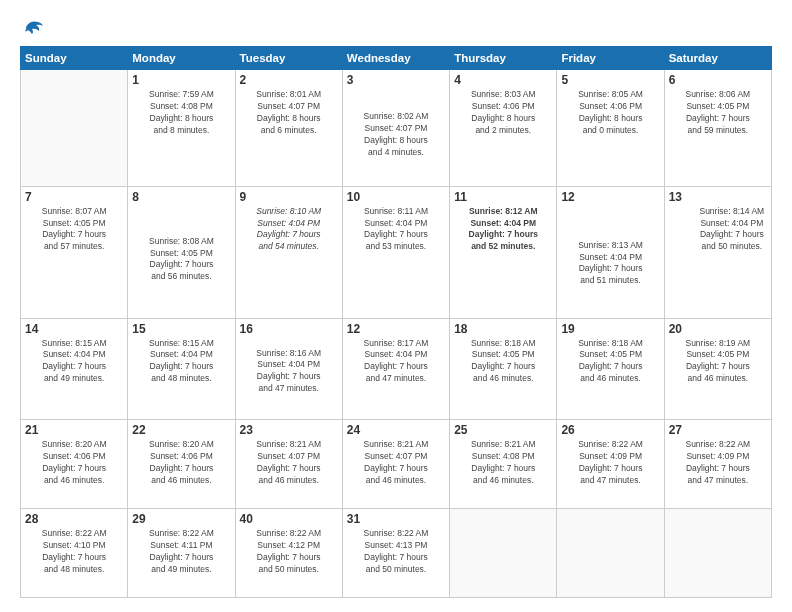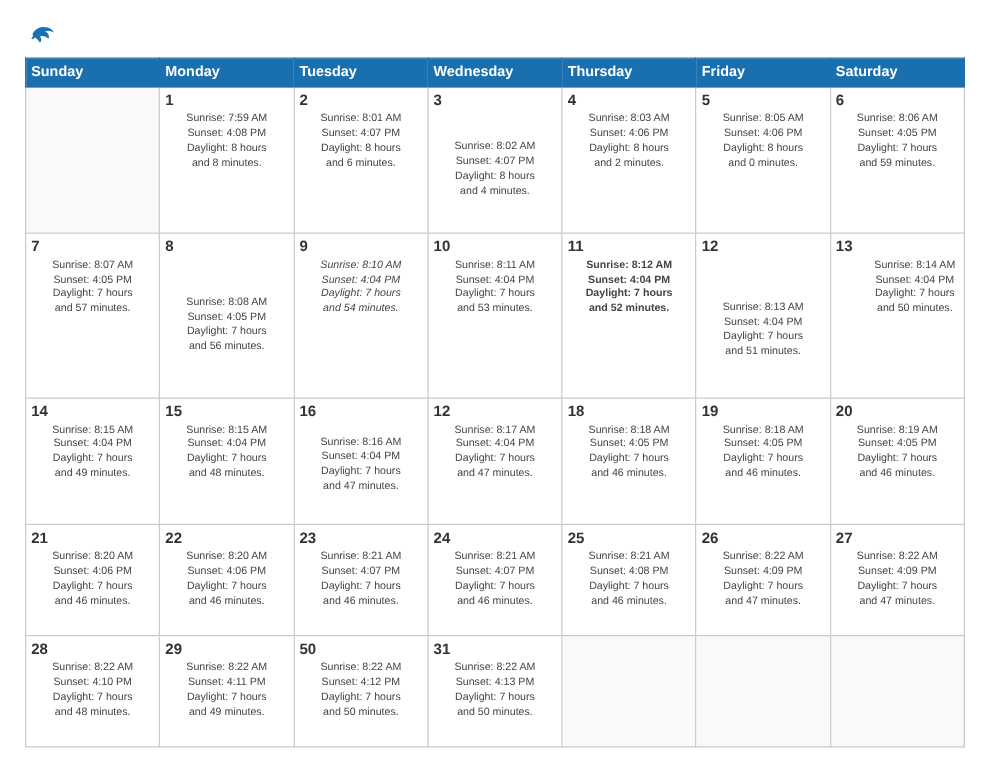--- a/index.html
+++ b/index.html
@@ -344,21 +344,21 @@
 and 48 minutes.</div>
           </td>
           <td>
             <span class="day-num">29</span>
             <div class="day-info" style="white-space: pre-line;">Sunrise: 8:22 AM
 Sunset: 4:11 PM
 Daylight: 7 hours
 and 49 minutes.</div>
           </td>
           <td>
-            <span class="day-num">50</span>
+            <span class="day-num">40</span>
             <div class="day-info" style="white-space: pre-line;">Sunrise: 8:22 AM
 Sunset: 4:12 PM
 Daylight: 7 hours
 and 50 minutes.</div>
           </td>
           <td>
             <span class="day-num">31</span>
             <div class="day-info" style="white-space: pre-line;">Sunrise: 8:22 AM
 Sunset: 4:13 PM
 Daylight: 7 hours

